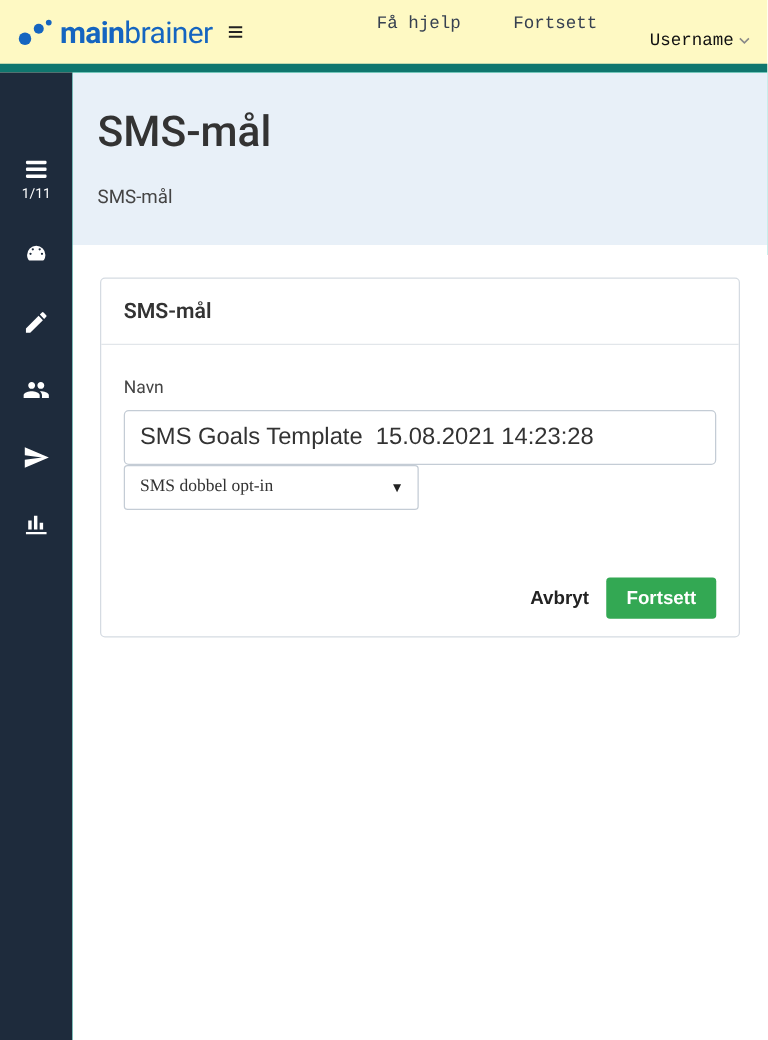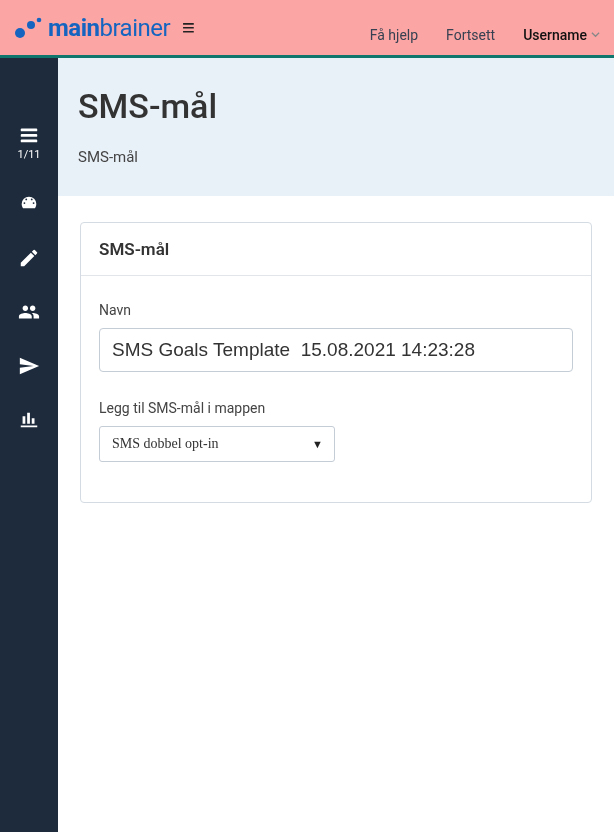--- a/index.html
+++ b/index.html
@@ -9,28 +9,28 @@
       height: 832px;
       overflow: hidden;
       background: #fff;
     }
     .app { display: flex; flex-direction: column; height: 100%; }
     .topbar {
       display: flex;
       align-items: center;
       height: 58px;
       padding: 0 14px;
-      border-bottom: 3px solid #0f766e;
-      background: #fca5a5;
+      border-bottom: 7px solid #0f766e;
+      background: #fef9c3;
     }
     .logo { display: flex; align-items: center; gap: 6px; }
     .logo-text { font-size: 24px; font-weight: 700; color: #1565c0; letter-spacing: -0.5px; }
     .logo-text .thin { font-weight: 400; }
     .hamburger { margin-left: 12px; font-size: 22px; color: #222; cursor: pointer; }
-    .topbar-right { margin-left: auto; display: flex; align-items: flex-end; gap: 28px; }
+    .topbar-right { margin-left: auto; display: flex; align-items: flex-start; gap: 42px; font-family: Liberation Mono, monospace; }
     .topbar-link { font-size: 14px; color: #374151; cursor: pointer; }
     .username { font-size: 14px; color: #111; font-weight: 500; cursor: pointer; display: flex; align-items: center; gap: 4px; margin-top: 14px; }
     .main-wrap { display: flex; flex: 1; min-height: 0; }
     .sidebar {
       width: 58px;
       background: #1e2b3c;
       display: flex;
       flex-direction: column;
       align-items: center;
       padding-top: 66px;
@@ -67,21 +67,21 @@
       background: #fff;
     }
     .card-header {
       padding: 16px 18px;
       border-bottom: 1px solid #e2e6ea;
       font-size: 17px;
       font-weight: 600;
       color: #333;
     }
     .card-body { padding: 26px 18px 40px 18px; }
-    .form-group { margin-bottom: 28px; }
+    .form-group { }
     .form-label { display: block; font-size: 14px; color: #444; margin-bottom: 10px; }
     .text-input {
       width: 100%;
       border: 1px solid #c4ccd5;
       border-radius: 4px;
       padding: 10px 12px;
       font-size: 19px;
       color: #333;
       background: #fff;
     }
@@ -217,24 +217,27 @@
       <div class="content-body">
 
         <div class="card">
           <div class="card-header">SMS-mål</div>
           <div class="card-body">
             <div class="form-group">
               <label class="form-label">Navn</label>
               <input type="text" class="text-input" value="SMS Goals Template  15.08.2021 14:23:28" style="">
             </div>
             <div class="form-group" style="margin-bottom:0">
-              <label class="form-label">Legg til SMS-mål i mappen</label>
               <div class="select-wrap">
                 <div class="select">SMS dobbel opt-in</div>
                 <span class="select-caret">▼</span>
               </div>
             </div>
           </div>
+          <div class="card-footer">
+            <button class="btn-cancel">Avbryt</button>
+            <button class="btn-primary">Fortsett</button>
+          </div>
         </div>
       </div>
     </div>
   </div>
 </div>
 
 </body></html>

